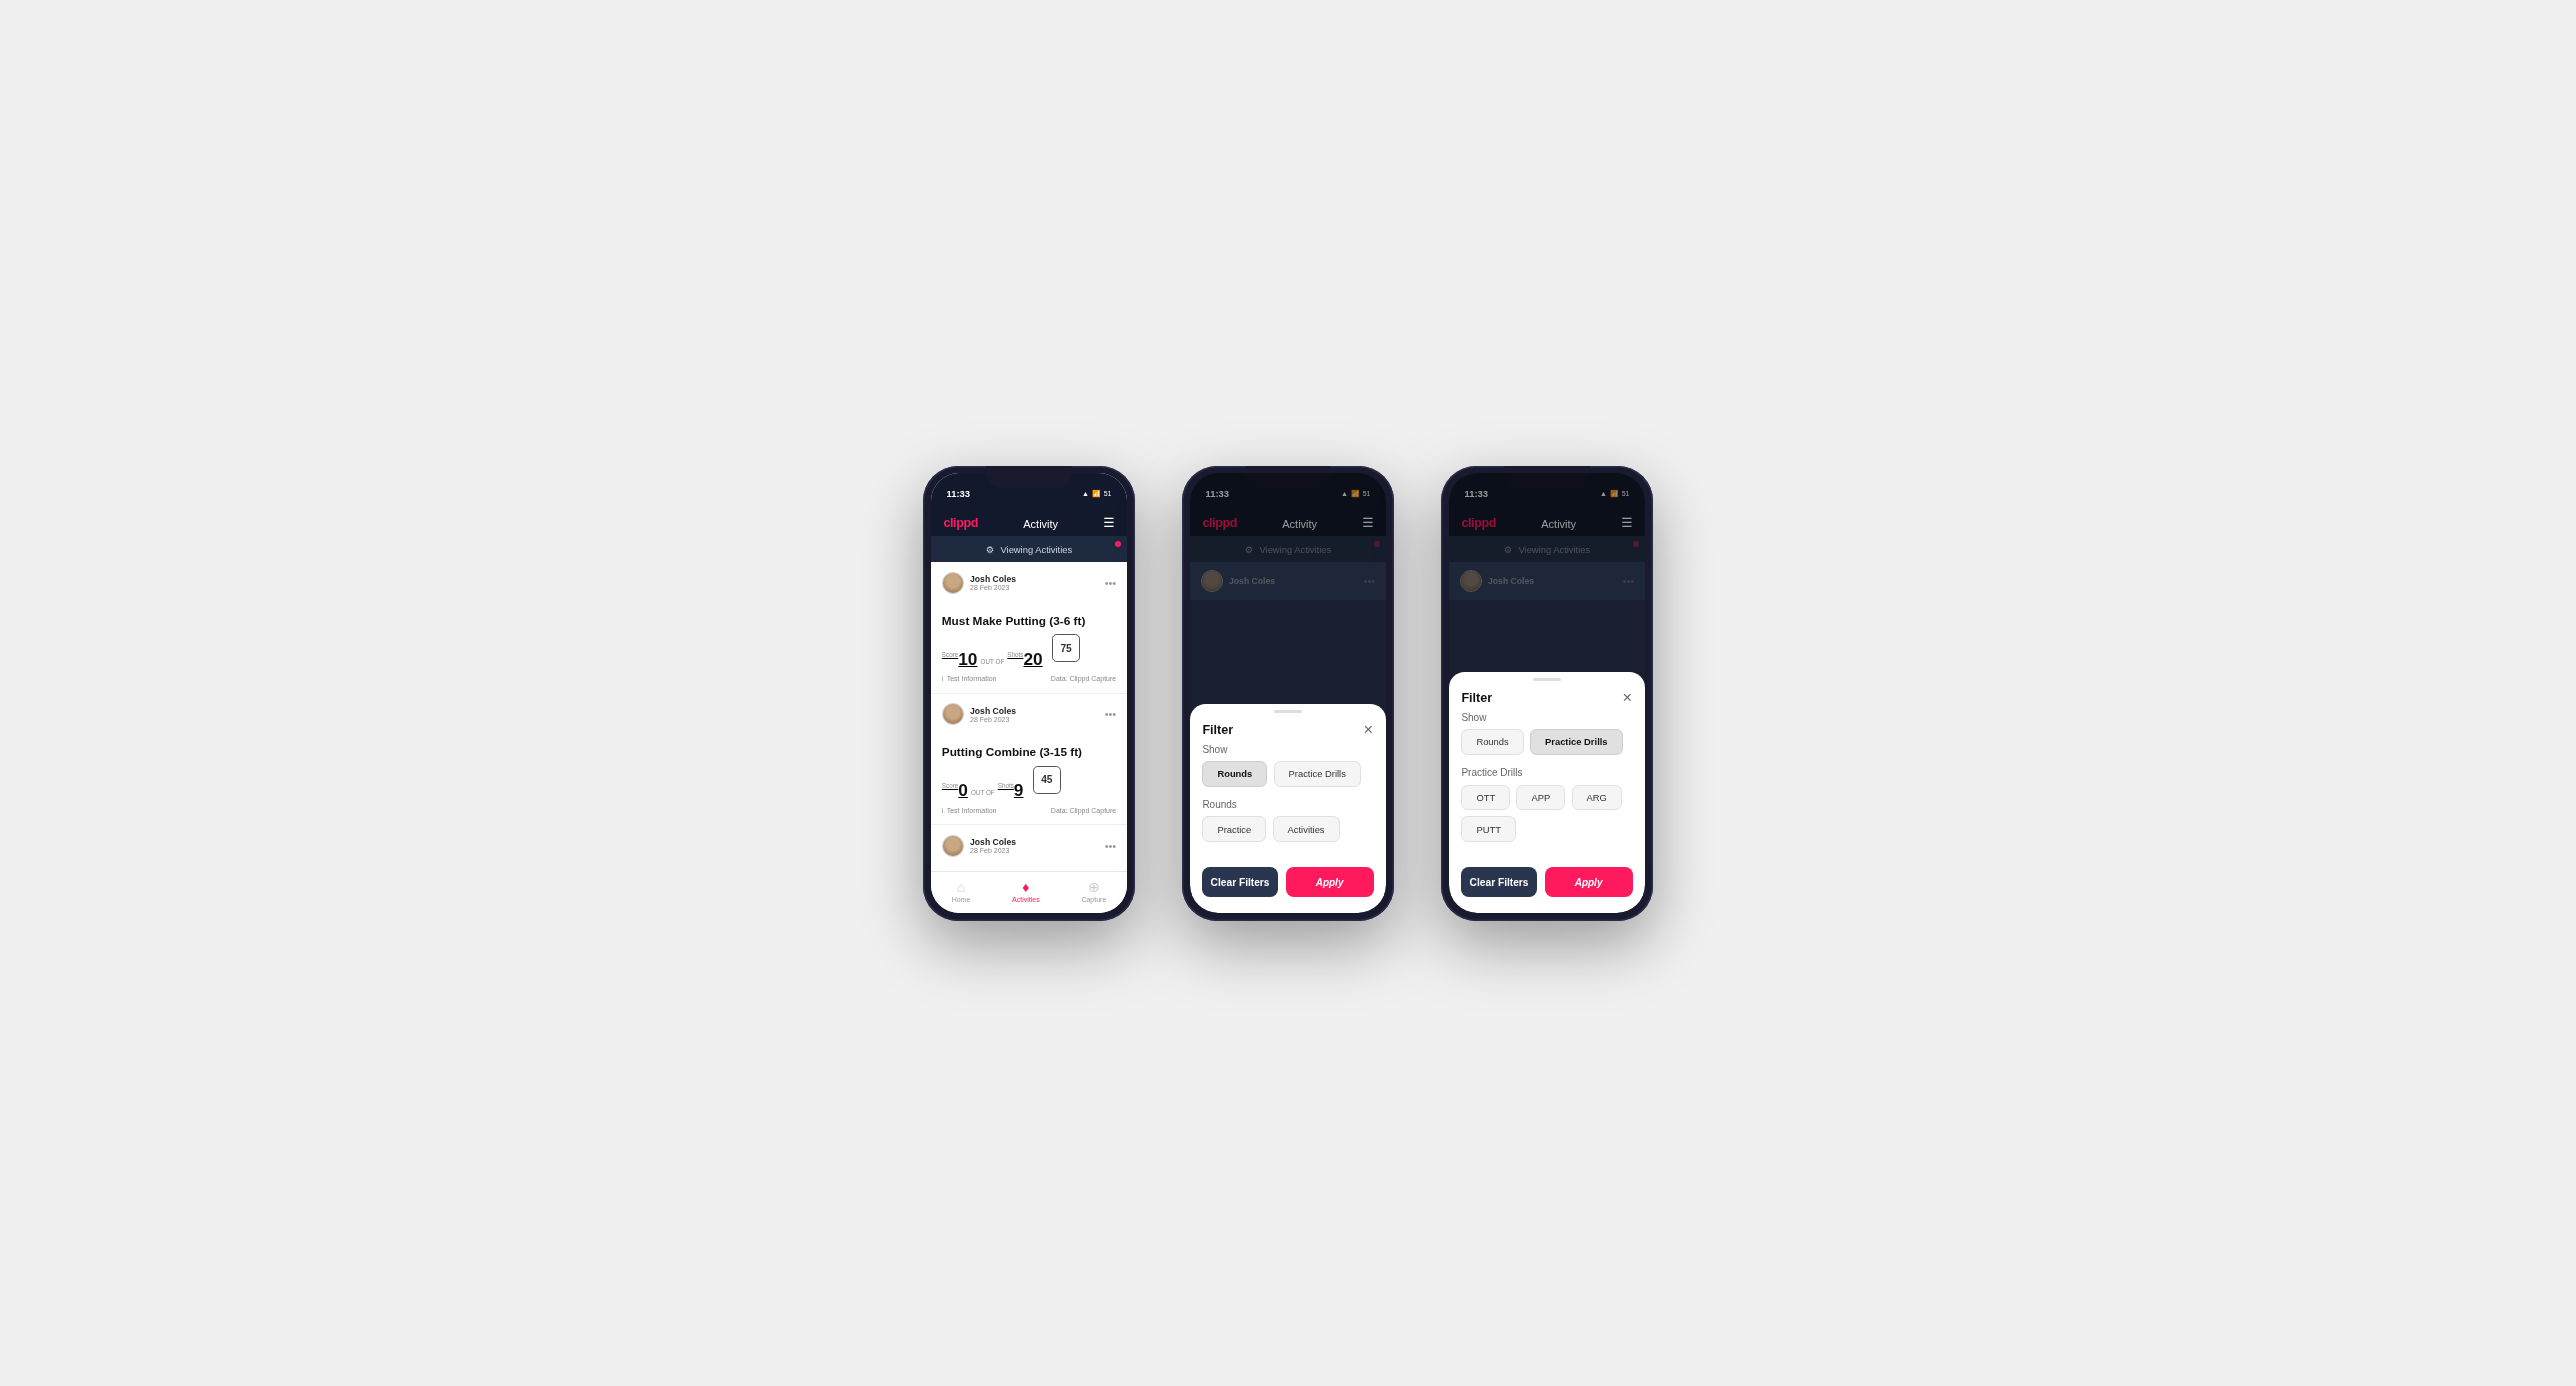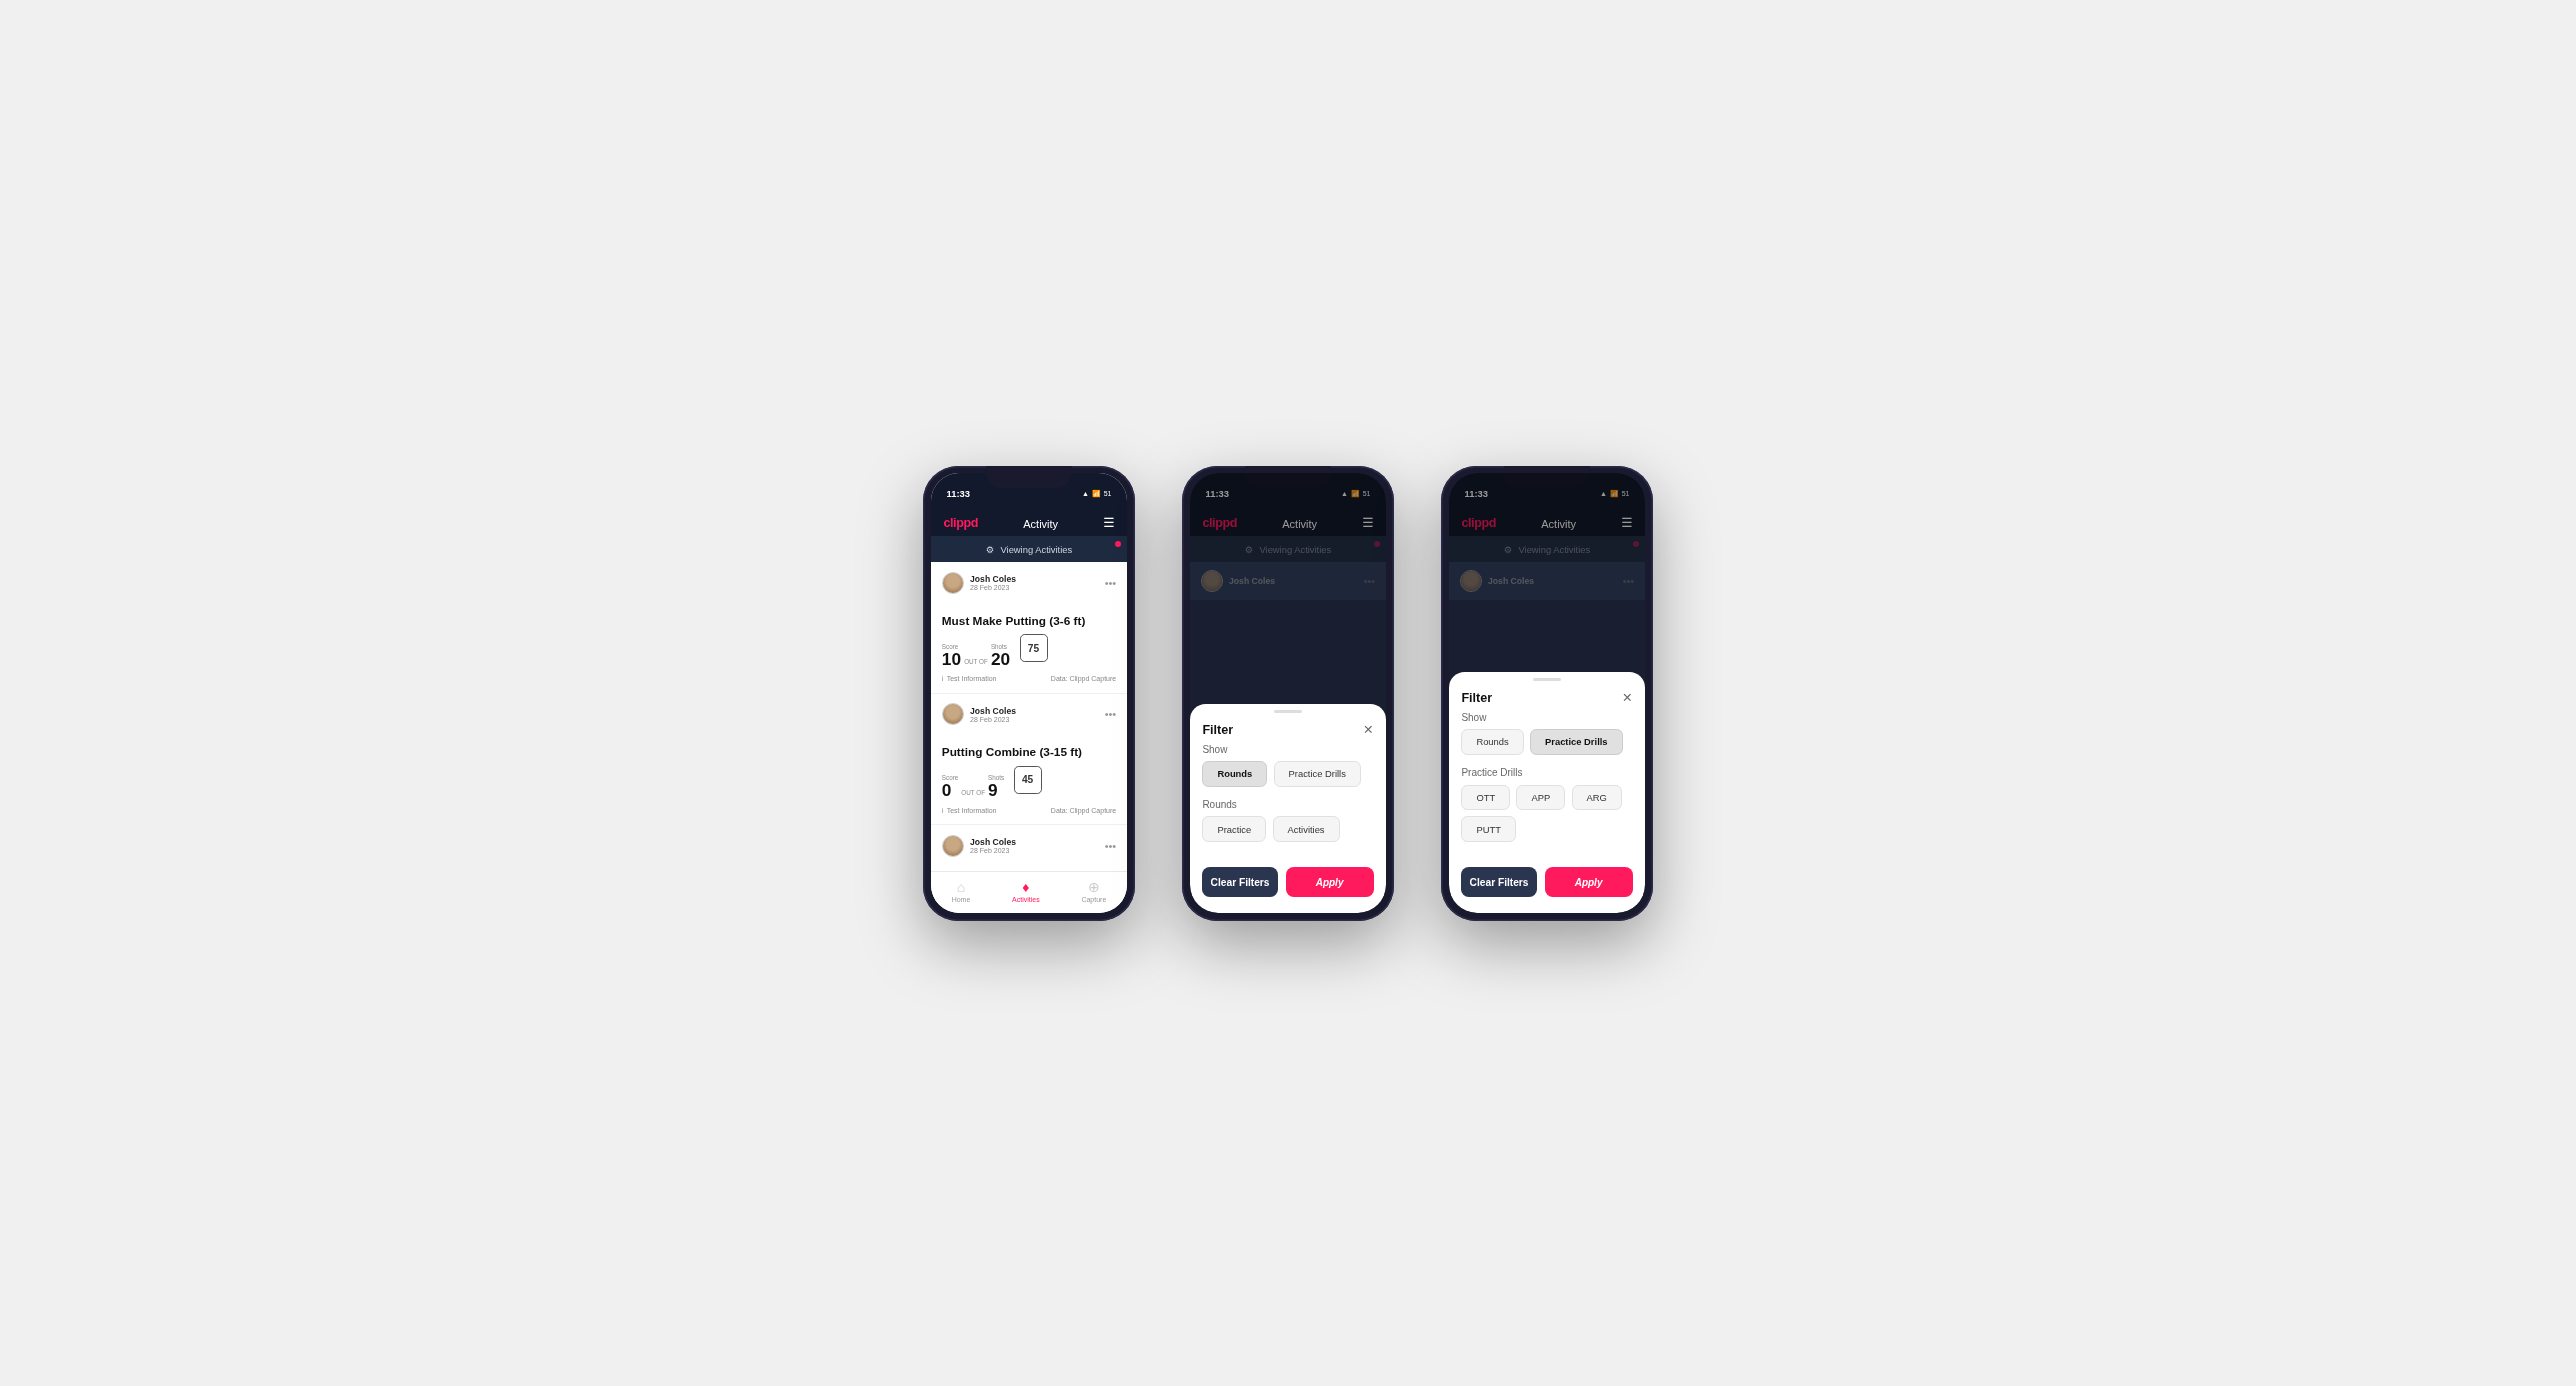--- a/index.html
+++ b/index.html
@@ -190,21 +190,21 @@
       margin-top: 20px;
     }
     .card-stats {
       display: flex;
       align-items: flex-end;
       gap: 0;
       margin-bottom: 6.3px;
     }
     .stat-group {
       display: flex;
-      flex-direction: column;
+      text-decoration: underline;
     }
     .stat-label {
       font-size: 6.3px;
       color: #888;
       margin-bottom: 0.8px;
     }
     .stat-value {
       font-size: 17.3px;
       font-weight: 700;
       color: #111;

